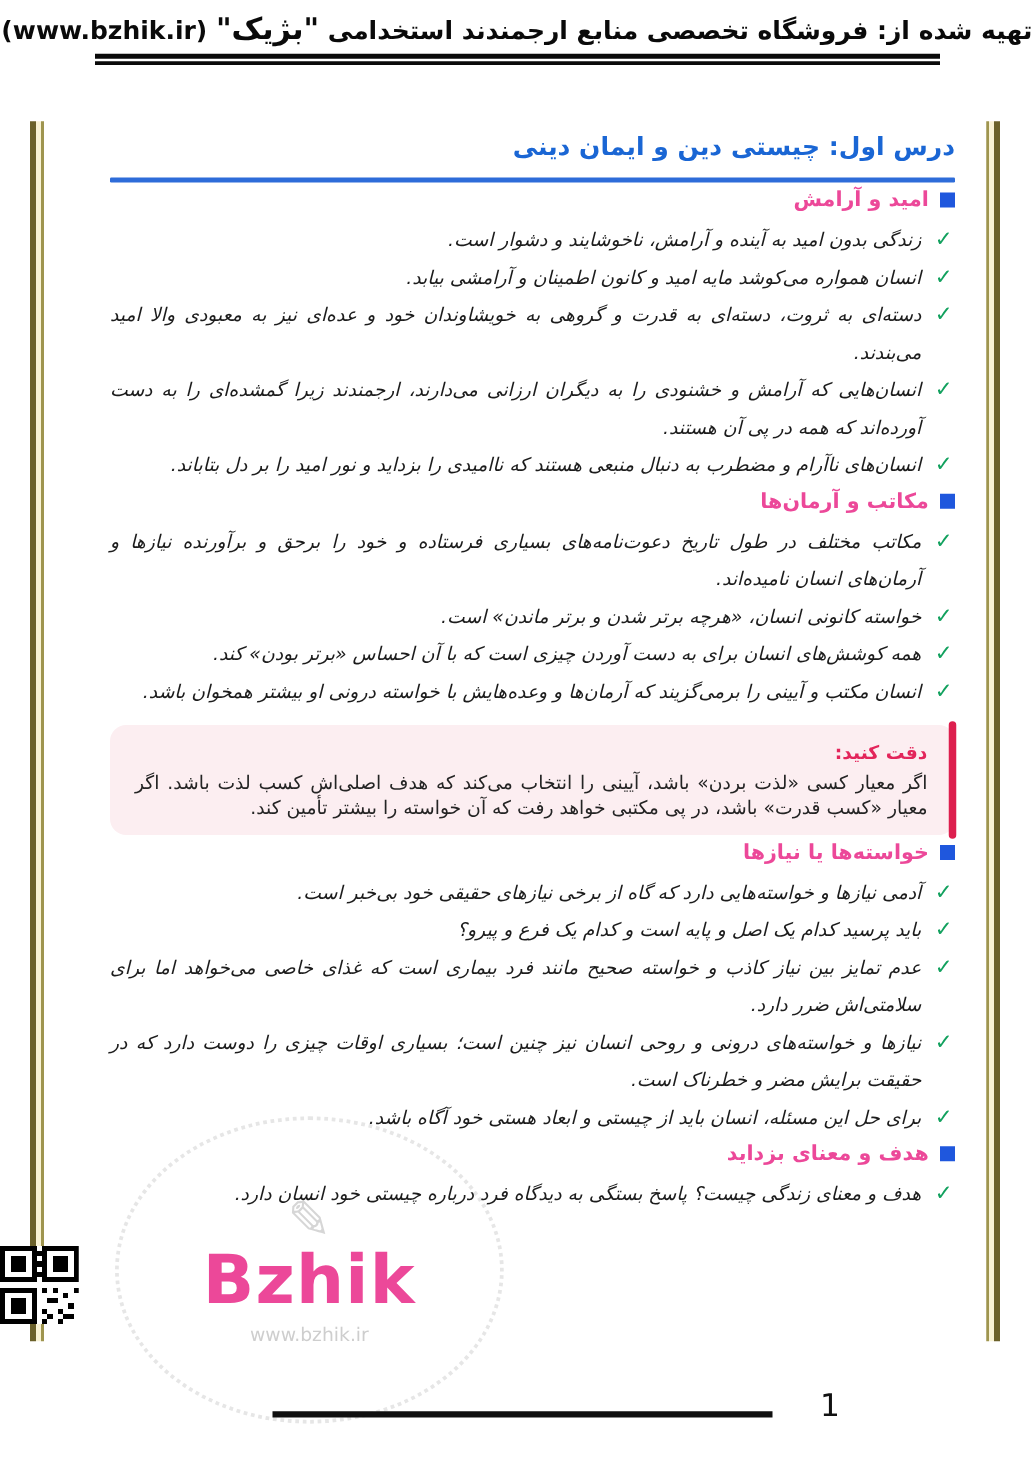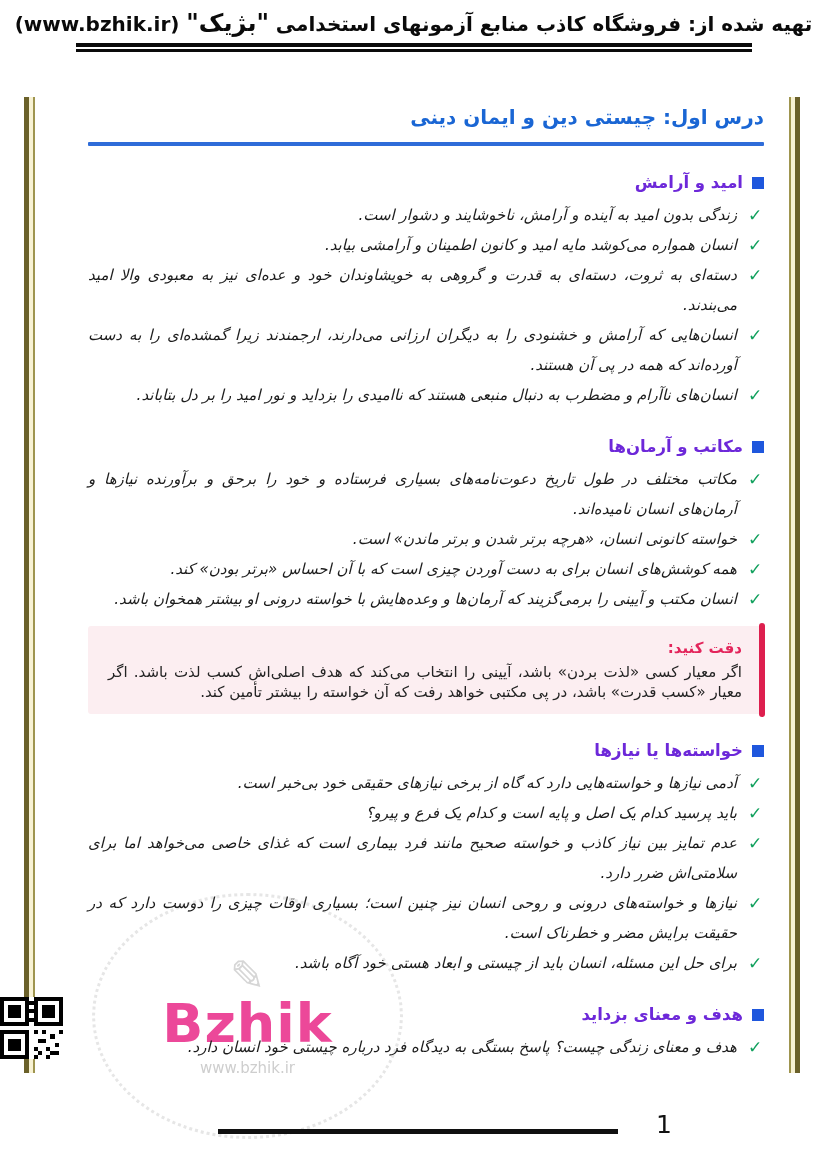--- a/index.html
+++ b/index.html
@@ -13,48 +13,48 @@
   .hdr-brand{font-size:24px;}
   .hdr-rule{width:676px;height:2px;margin-top:2px;border-top:4px solid #0a0a0a;border-bottom:3px solid #0a0a0a;}
   
   .bar{position:absolute;top:97px;height:976px;width:12px;z-index:1;}
   .bar-left{left:24px;background:linear-gradient(to right,#6b612a 0,#6b612a 5px,#f8f2d4 5px,#f8f2d4 9px,#9f954f 9px,#9f954f 11px,transparent 11px);}
   .bar-right{left:789px;background:linear-gradient(to right,#9f954f 0,#9f954f 2px,#f8f2d4 2px,#f8f2d4 6px,#6b612a 6px,#6b612a 11px,transparent 11px);}
   
   .content{position:absolute;top:96px;left:88px;width:676px;direction:rtl;text-align:right;color:#1c1c1c;z-index:2;}
   .lesson-title{color:#1a66d4;font-weight:bold;font-size:20px;padding-top:8px;line-height:26px;}
   .rule-blue{height:4px;background:#2e6cd9;margin-top:12px;border-radius:1px;}
-  .sec-h{display:flex;align-items:center;gap:9px;margin-top:25px;font-weight:bold;font-size:16.5px;color:#6d28d9;line-height:24px;text-align:right;}
+  .sec-h{display:flex;align-items:center;gap:9px;margin-top:2px;font-weight:bold;font-size:16.5px;color:#ec4899;line-height:24px;text-align:right;}
   .sq{width:12px;height:12px;background:#1f57dd;flex:none;}
   .items{margin-top:5px;}
   .item{display:flex;gap:9px;line-height:30px;font-size:15px;}
   .check{flex:none;width:18px;color:#12a15e;font-size:17px;font-weight:600;text-align:center;}
   .txt{flex:1;text-align:justify;font-style:italic;}
   
-  .note{margin-top:12px;background:#fceef1;border-radius:3px;padding:8px 22px 12px 20px;position:relative;}
+  .note{margin-top:12px;background:#fceef1;border-radius:13px;padding:8px 22px 12px 20px;position:relative;}
   .note-accent{position:absolute;right:-1px;top:-3px;bottom:-3px;width:6px;background:#dd1f4e;border-radius:6px;}
   .note-title{color:#e3255b;font-weight:bold;font-size:15px;line-height:28px;}
   .note-body{font-size:15px;line-height:20px;text-align:justify;color:#242424;}
   
   .watermark{position:absolute;left:92px;top:893px;width:305px;height:240px;z-index:0;
     display:flex;flex-direction:column;align-items:center;justify-content:center;
     border:3px dotted #e6e6e6;border-radius:50%;}
   .wm-pencil{font-size:42px;color:#d6d6d6;line-height:1;}
   .wm-brand{font-size:54px;font-weight:bold;color:#ec4899;line-height:1;margin-top:0;letter-spacing:1px;}
   .wm-url{font-size:15px;color:#cecece;margin-top:8px;}
   
   .qr{position:absolute;left:0;top:992px;z-index:4;}
   .footer-line{position:absolute;left:218px;top:1129px;width:400px;height:5px;background:#101010;z-index:3;}
   .page-num{position:absolute;left:656px;top:1110px;font-size:25px;color:#111;z-index:3;}
 </style>
 </head>
 <body>
 
 <div class="hdr">
-  <div class="hdr-text"><span>تهیه شده از: فروشگاه کاذب منابع آزمونهای استخدامی </span><span class="hdr-brand">"بژیک"</span><span> (www.bzhik.ir)</span></div>
+  <div class="hdr-text"><span>تهیه شده از: فروشگاه تخصصی منابع ارجمندند استخدامی </span><span class="hdr-brand">"بژیک"</span><span> (www.bzhik.ir)</span></div>
   <div class="hdr-rule"></div>
 </div>
 
 <div class="bar bar-left"></div>
 <div class="bar bar-right"></div>
 
 <div class="watermark">
   <span class="wm-pencil">✎</span>
   <span class="wm-brand">Bzhik</span>
   <span class="wm-url">www.bzhik.ir</span>

